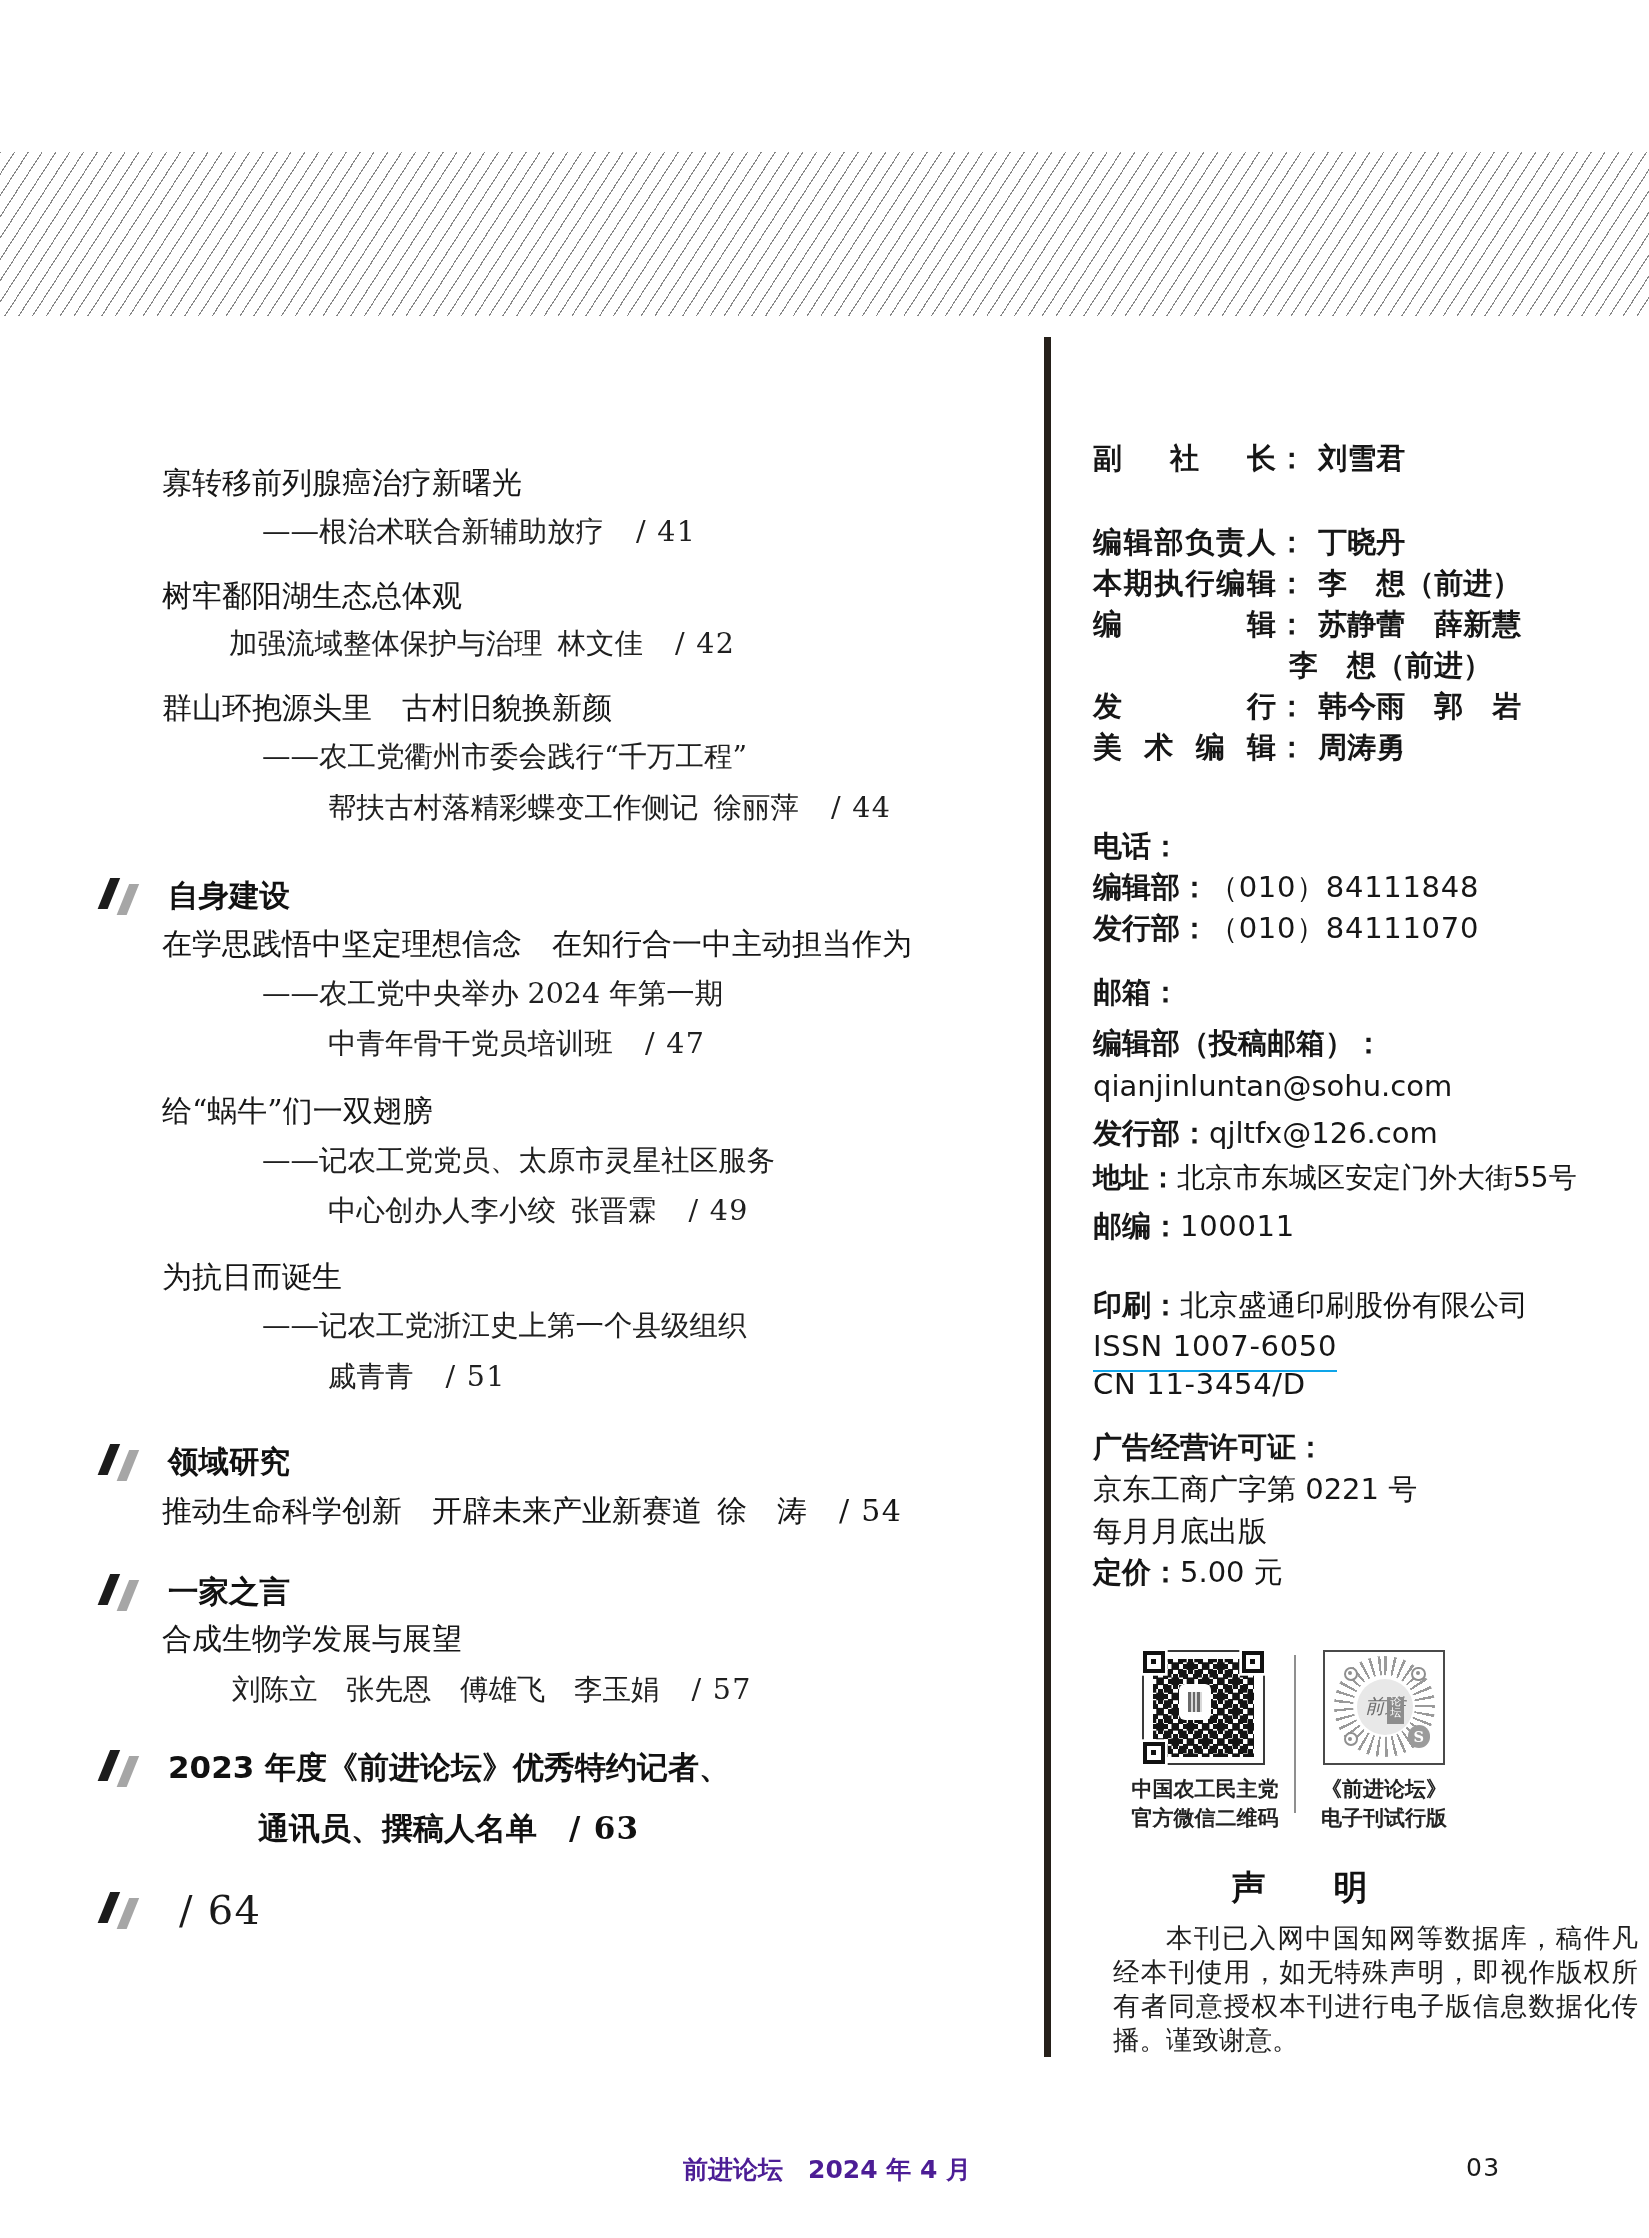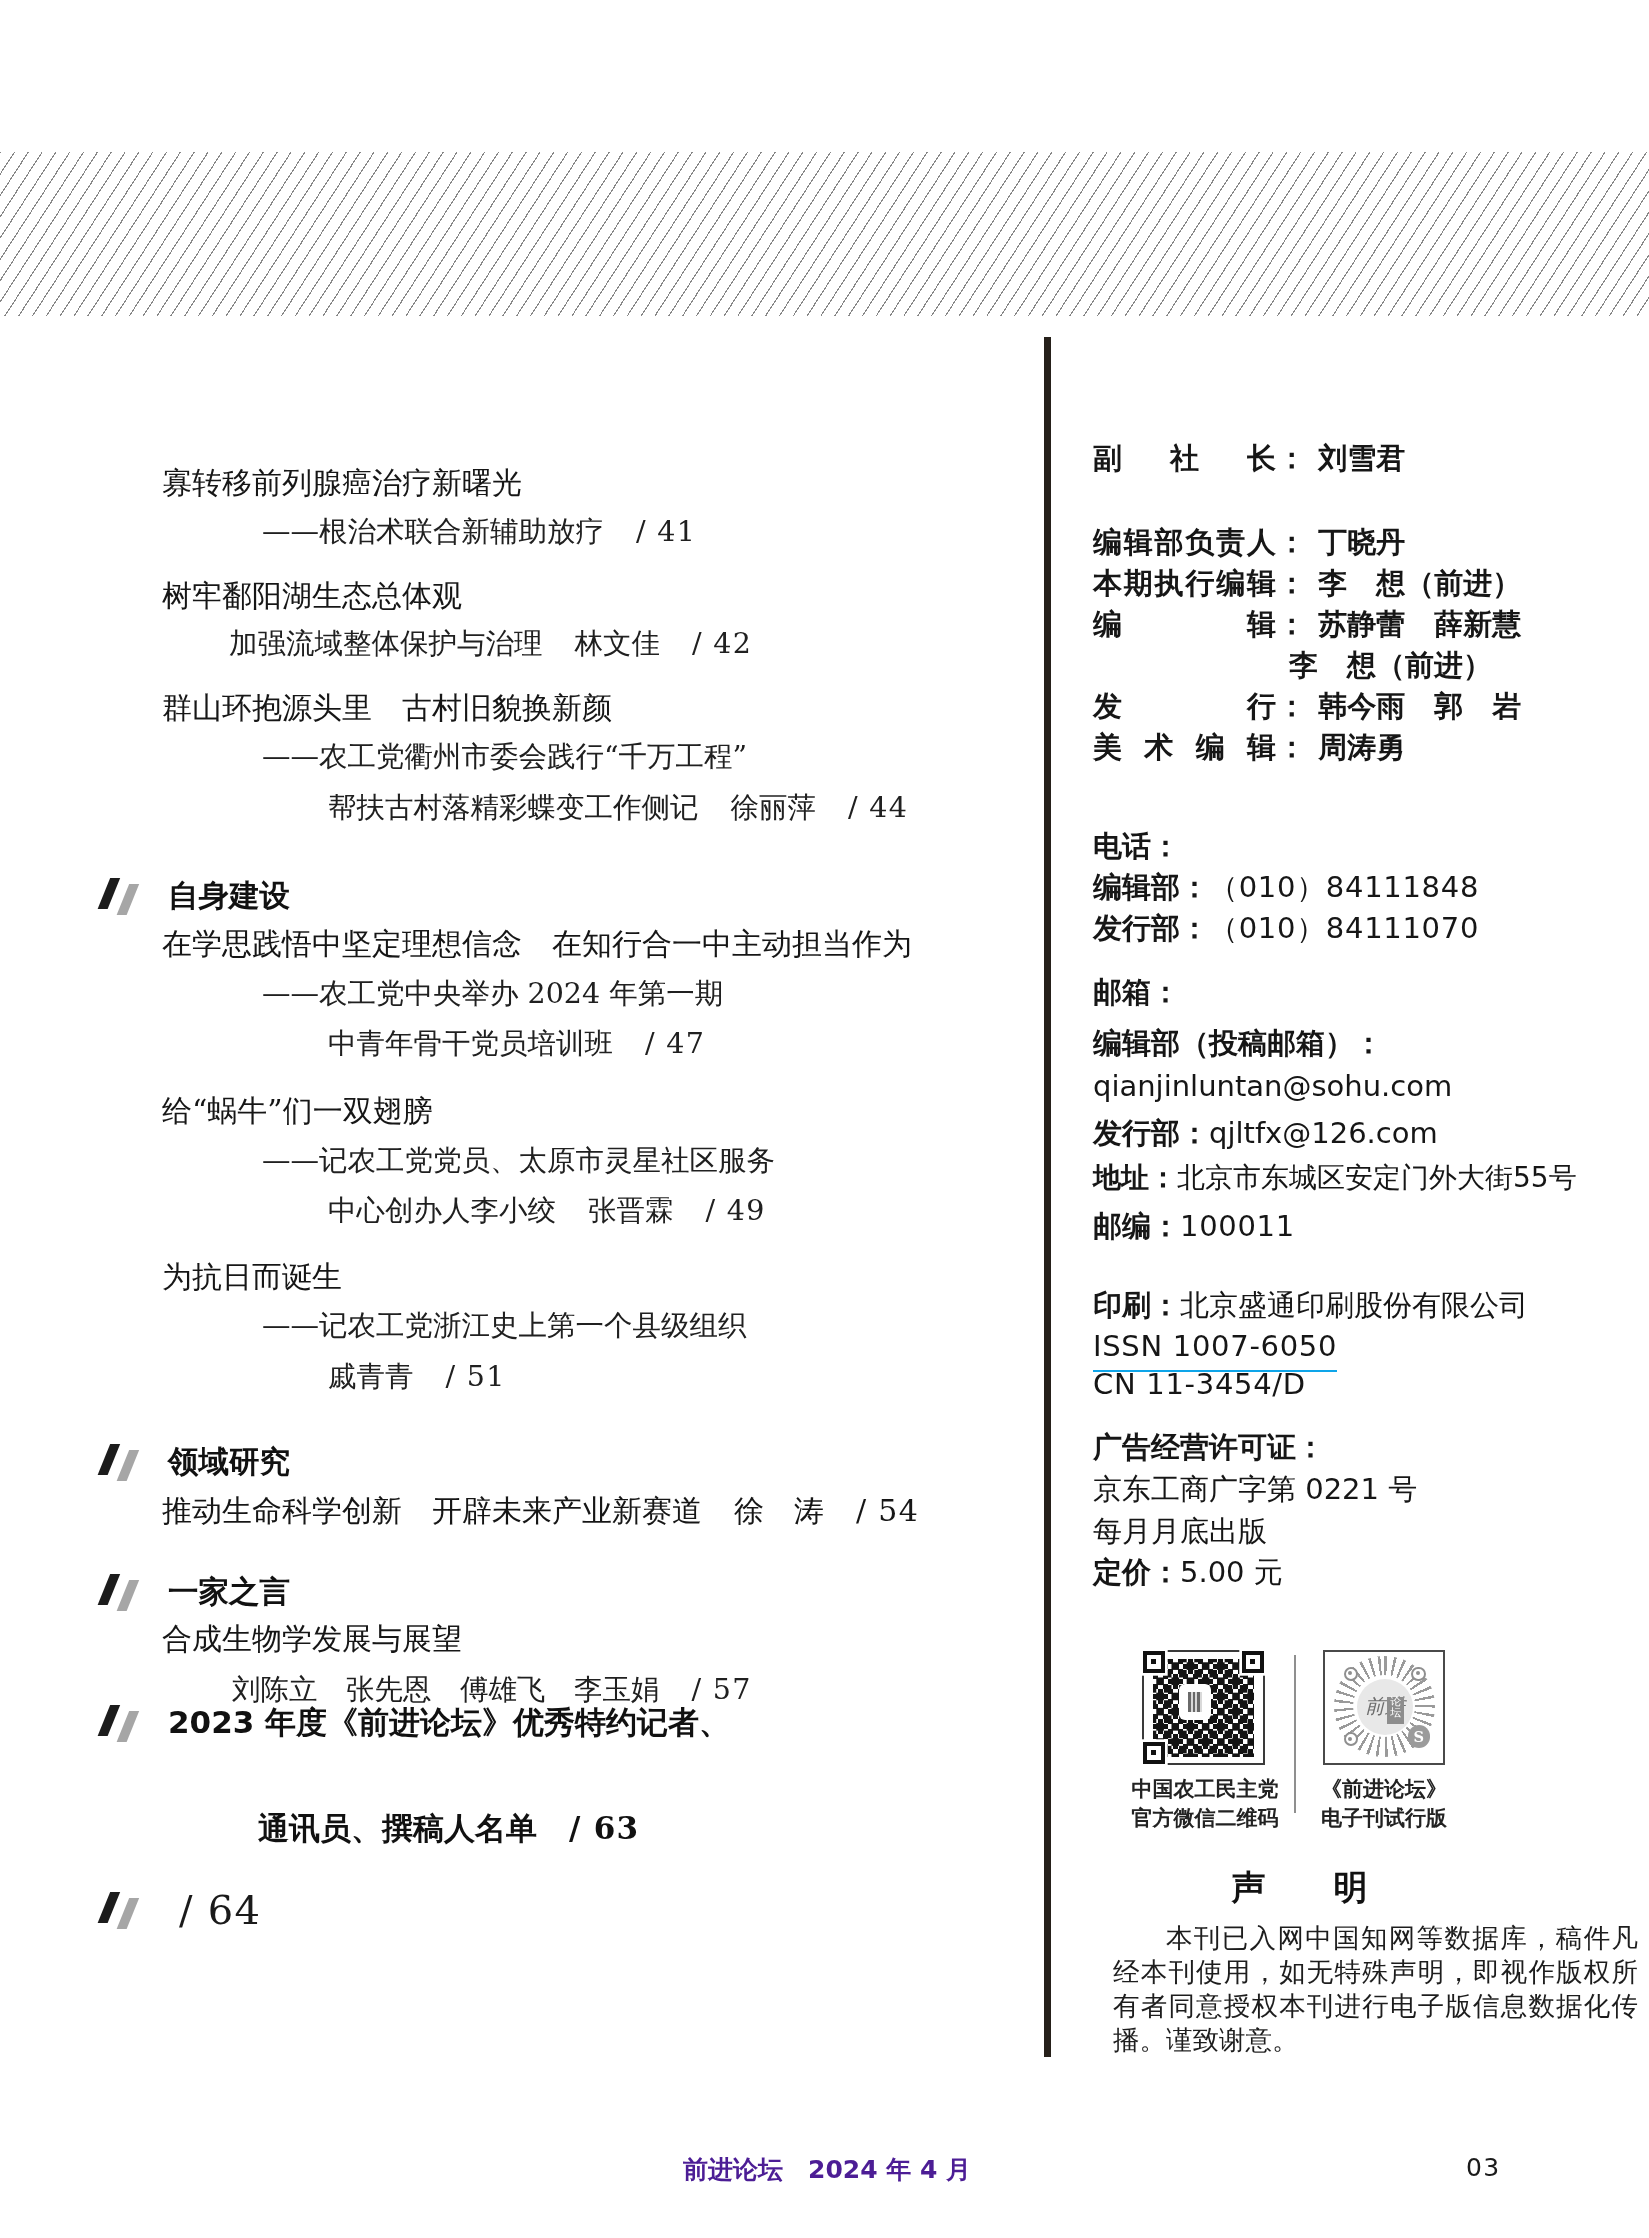--- a/index.html
+++ b/index.html
@@ -13,21 +13,21 @@
     position:absolute;left:0;top:152px;width:1650px;height:164px;
     background:repeating-linear-gradient(123deg,
       rgba(122,122,122,.9) 0 1.1px, transparent 1.1px 11.6px);
   }
   
   .row{position:absolute;white-space:nowrap;}
   
   .t-title{font-family:"DejaVu Serif","Liberation Serif",serif;font-size:30px;line-height:37px;color:#161616;}
   .t-sub{font-family:"DejaVu Serif","Liberation Serif",serif;font-size:28.5px;line-height:36px;color:#202020;}
   .t-authors{font-family:"DejaVu Serif","Liberation Serif",serif;font-size:28.5px;color:#202020;}
-  .author{font-family:"DejaVu Serif","Liberation Serif",serif;margin-left:32px;}
+  .author{font-family:"DejaVu Serif","Liberation Serif",serif;margin-left:15px;}
   .pg{font-family:"DejaVu Serif","Liberation Serif",serif;margin-left:32px;letter-spacing:1.3px;}
   .section-row{display:flex;align-items:center;}
   .sec-label{font-family:"DejaVu Sans","Liberation Sans",sans-serif;font-weight:700;font-size:30.5px;color:#111;margin-left:21px;}
   .entry-label{font-family:"DejaVu Sans","Liberation Sans",sans-serif;font-weight:700;font-size:31px;color:#111;margin-left:21px;}
   .entry-cont{font-family:"DejaVu Sans","Liberation Sans",sans-serif;font-weight:700;font-size:31px;color:#111;}
   
   .mark{display:inline-block;position:relative;width:48px;height:37px;flex:0 0 48px;}
   .mark i{position:absolute;width:10px;height:30.5px;transform:skewX(-22deg);}
   .mark .m1{left:5.3px;top:0;background:#1c1c1c;}
   .mark .m2{left:24px;top:6px;background:#a6a6a6;}
@@ -145,21 +145,21 @@
       <i class="m1"></i>
       <i class="m2"></i>
     </span>
   <span class="sec-label">一家之言</span>
 </div>
 
 <div class="row t-title" style="left:162px;top:1620px"><span>合成生物学发展与展望</span></div>
 
 <div class="row t-authors" style="left:232px;top:1671px"><span>刘陈立　张先恩　傅雄飞　李玉娟</span><span class="pg">/ 57</span></div>
 
-<div class="row section-row" style="left:99px;top:1702px">
+<div class="row section-row" style="left:99px;top:1747px">
   <span class="mark">
       <i class="m1"></i>
       <i class="m2"></i>
     </span>
   <span class="entry-label">2023 年度《前进论坛》优秀特约记者、</span>
 </div>
 
 <div class="row entry-cont" style="left:258px;top:1808px"><span>通讯员、撰稿人名单</span><span class="pg">/ 63</span></div>
 
 <div class="row section-row" style="left:99px;top:1887px">

